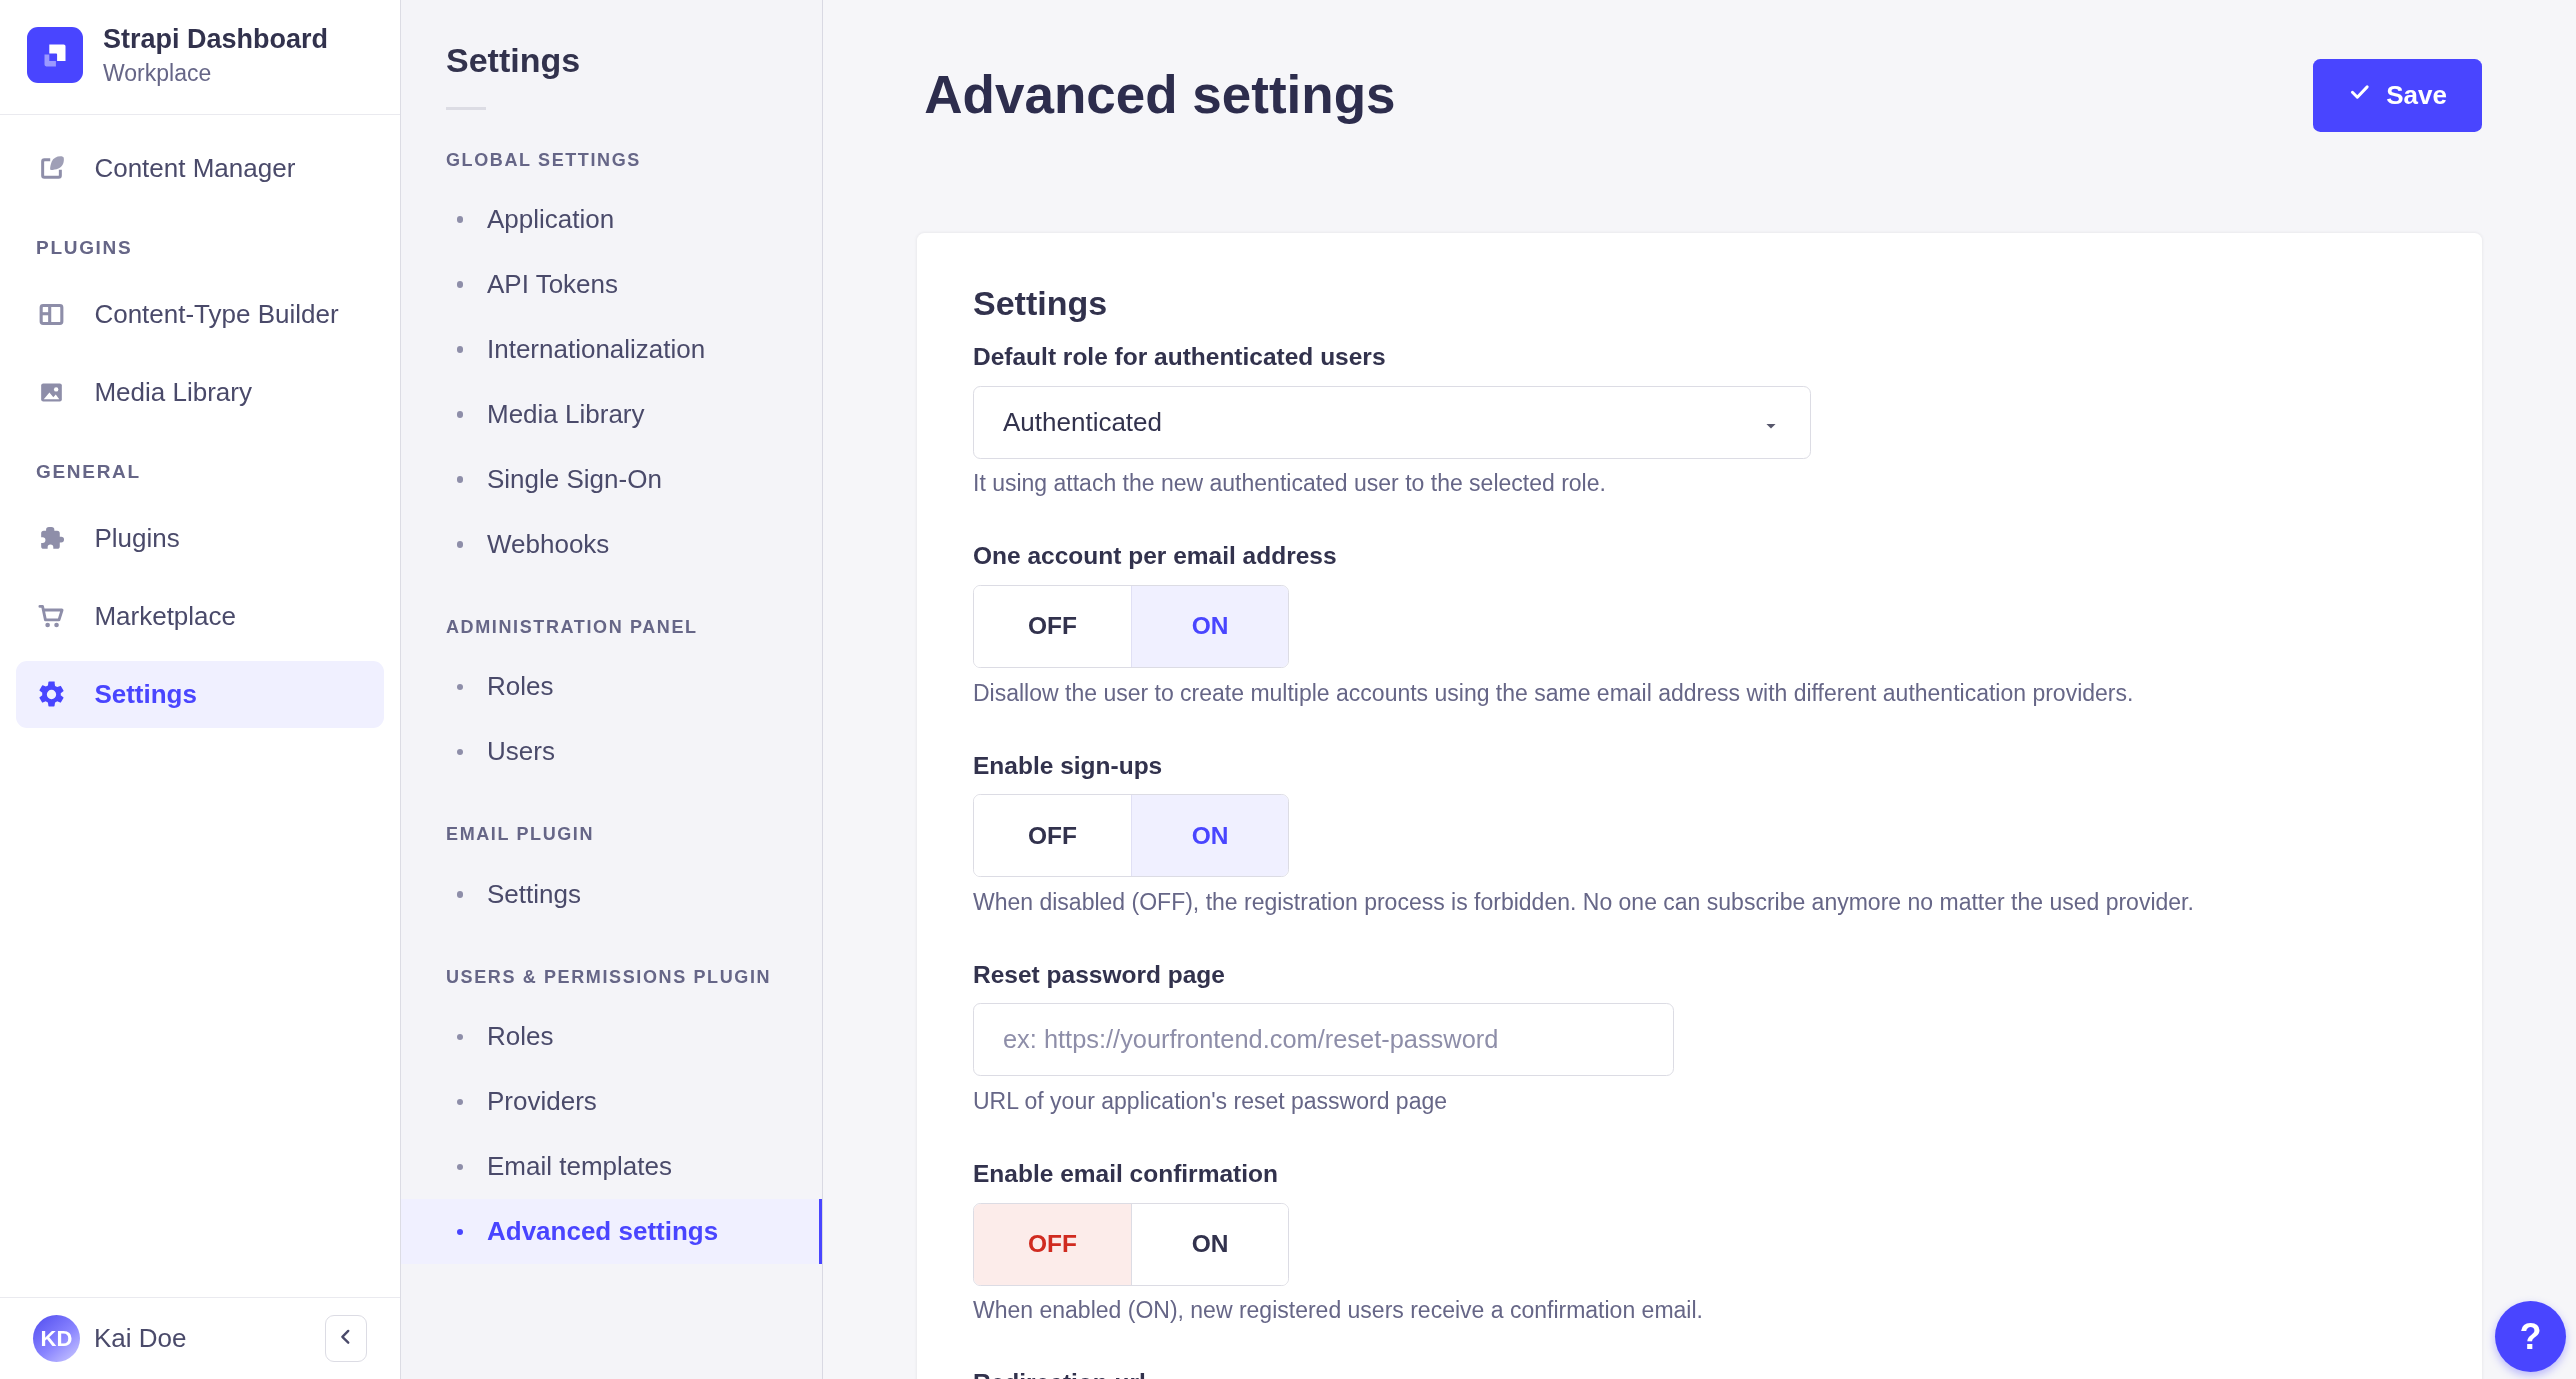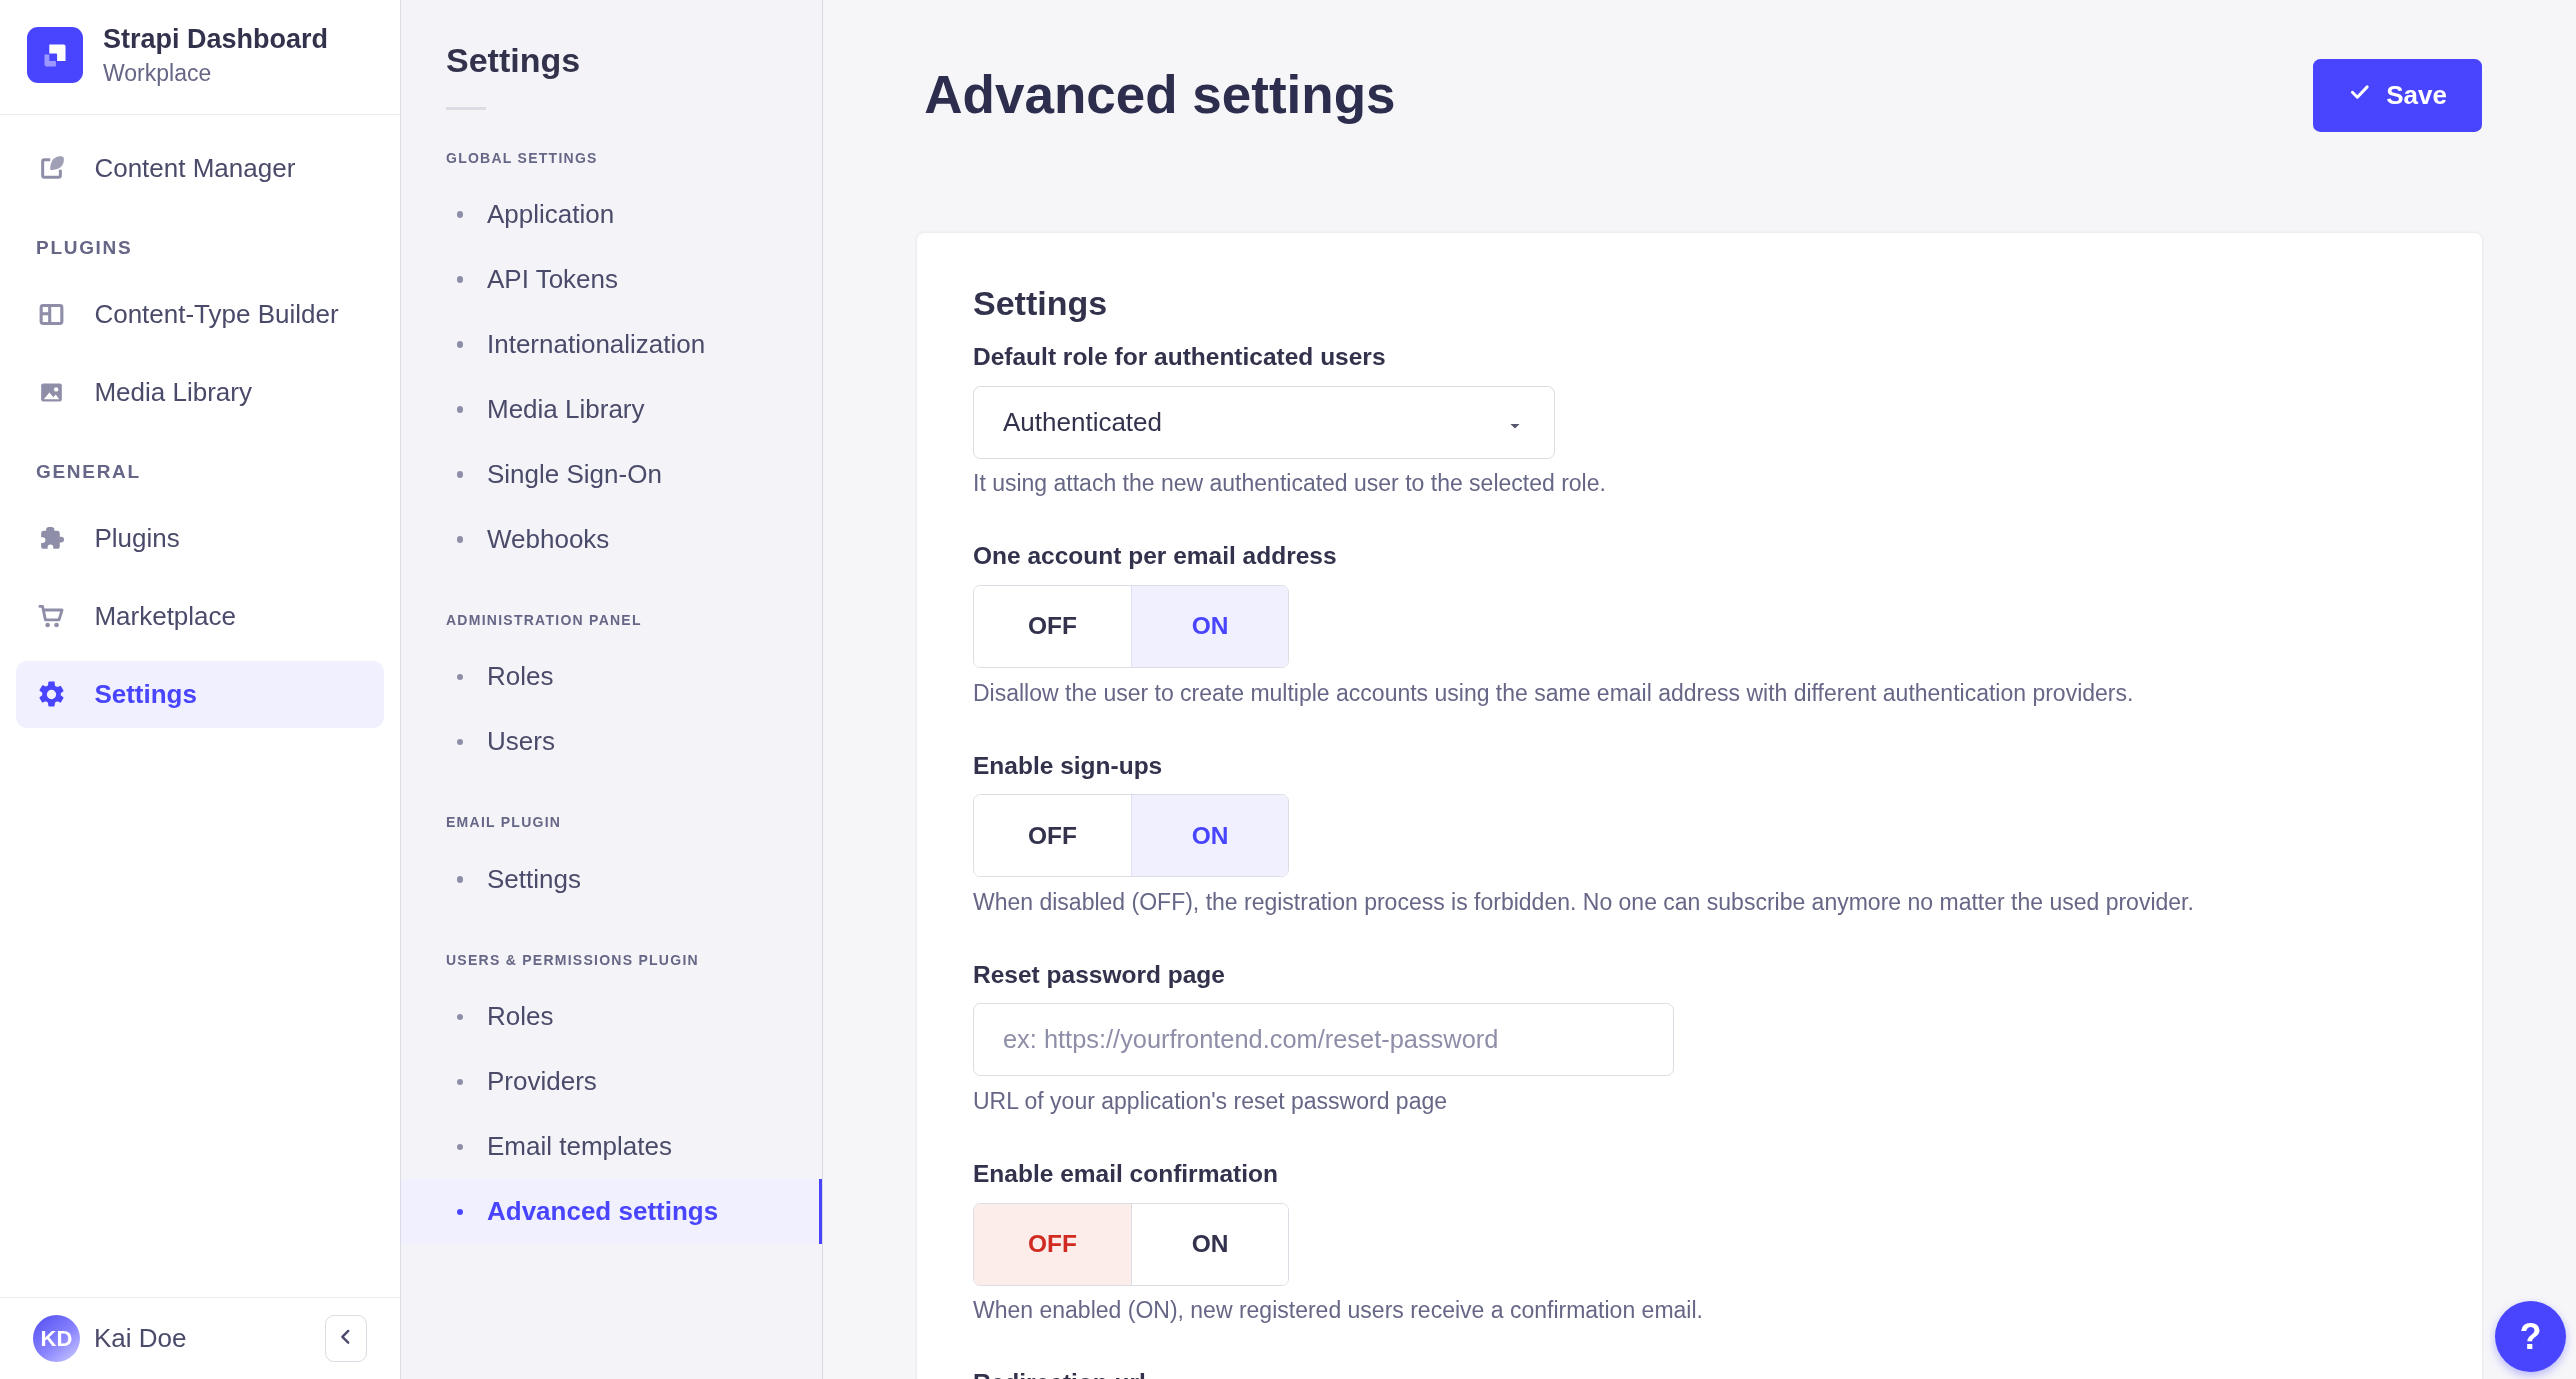--- a/index.html
+++ b/index.html
@@ -61,21 +61,21 @@
 
   
   .subnav {
     position:absolute; left:401px; top:0; bottom:0; width:422px;
     background:#f4f4f8; border-right:0.9px solid #d9d9e3;
     padding-top:41px;
   }
   .subnav-title { font-size:34px; font-weight:700; color:#32324d; padding-left:45px; }
   .subnav-rule { width:40px; height:2.7px; background:#dcdce4; margin:27px 0 0 45px; }
   .subnav-heading {
-    font-size:14px; font-weight:700; letter-spacing:.09em; color:#666687;
+    font-size:18px; font-weight:700; letter-spacing:.09em; color:#666687;
     padding-left:45px; margin:40px 0 16.4px 0;
   }
   .subnav-item {
     display:flex; align-items:center; gap:23.6px;
     height:65px; padding-left:56px; font-size:26px; color:#4a4a6a;
     cursor:pointer;
   }
   .bullet { width:6.4px; height:6.4px; border-radius:50%; background:#8e8ea9; flex:0 0 auto; }
   .subnav-item.active {
     background:#f0f0ff; color:#4945ff; font-weight:700;
@@ -106,21 +106,21 @@
     box-shadow:0 0.9px 3.6px rgba(33,33,52,.1);
     padding:51px 56px; min-height:1181px;
   }
   .panel-title { font-size:34px; font-weight:700; color:#32324d; }
   .field { margin-top:45px; }
   .field:first-of-type { margin-top:20px; }
   .field-label { font-size:24.5px; font-weight:700; color:#32324d; margin-bottom:14.5px; }
   .field-hint { font-size:23px; color:#666687; margin-top:11.8px; }
 
   .select-box {
-    width:582px; height:73px; background:#fff;
+    width:838px; height:73px; background:#fff;
     border:0.9px solid #dcdce4; border-radius:7.3px;
     display:flex; align-items:center; justify-content:space-between;
     padding:0 29px; font-size:26px; color:#32324d; cursor:pointer;
   }
   .select-box .caret { width:20px; height:20px; color:#57576c; }
 
   .text-input {
     width:701px; height:73px; background:#fff;
     border:0.9px solid #dcdce4; border-radius:7.3px;
     padding:0 29px; font-family:inherit; font-size:25.4px; color:#a21caf;

